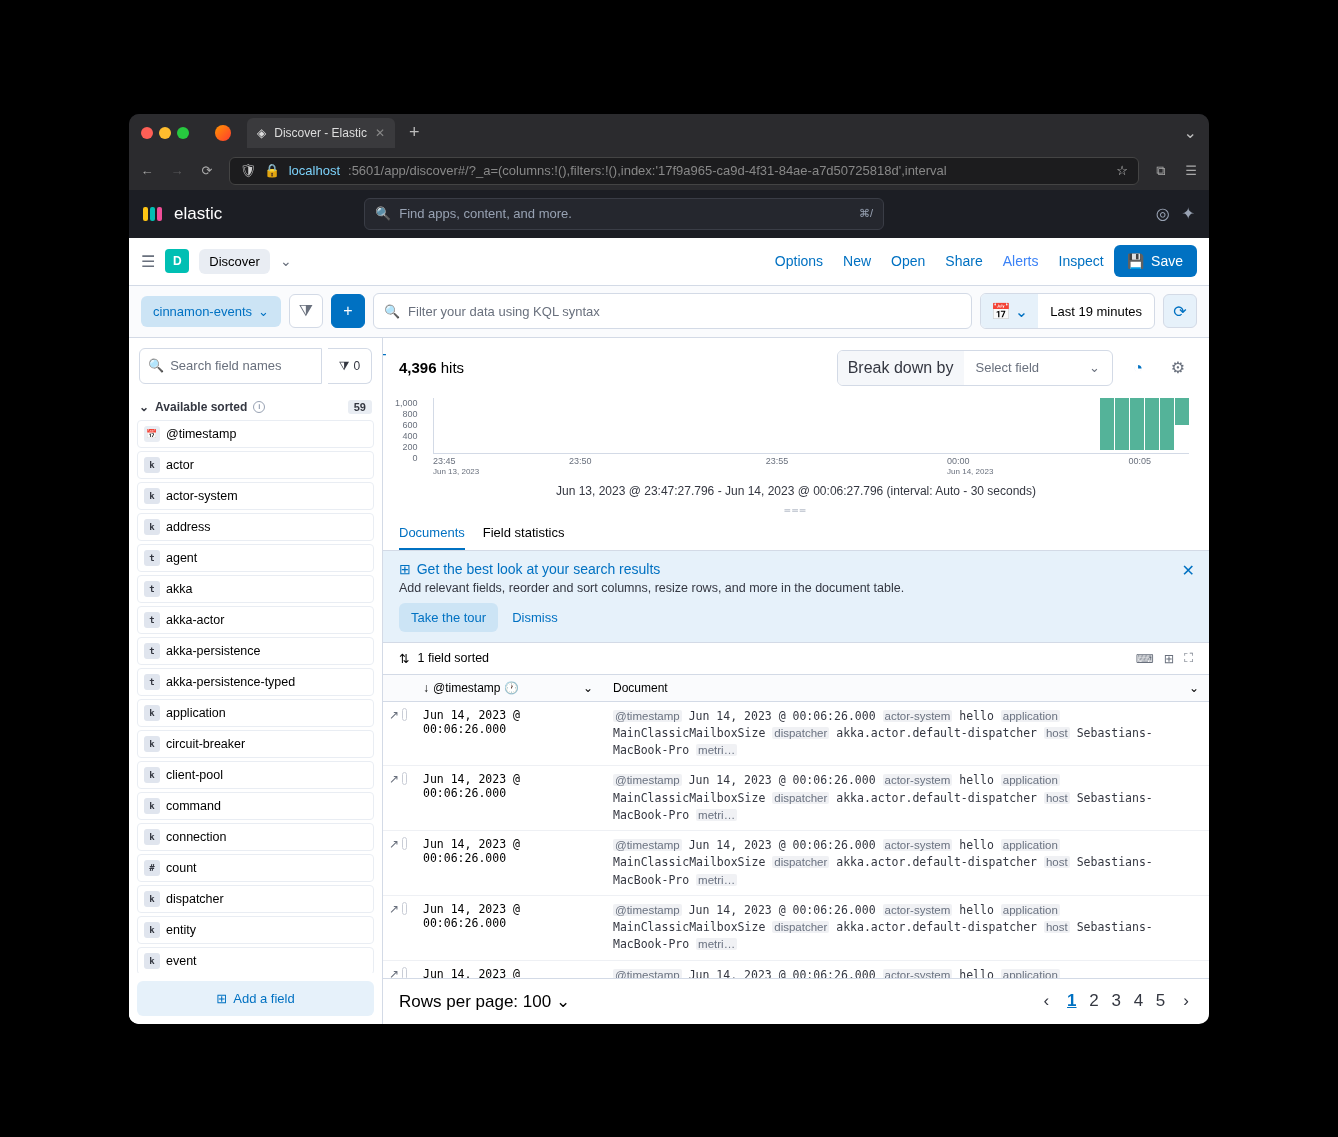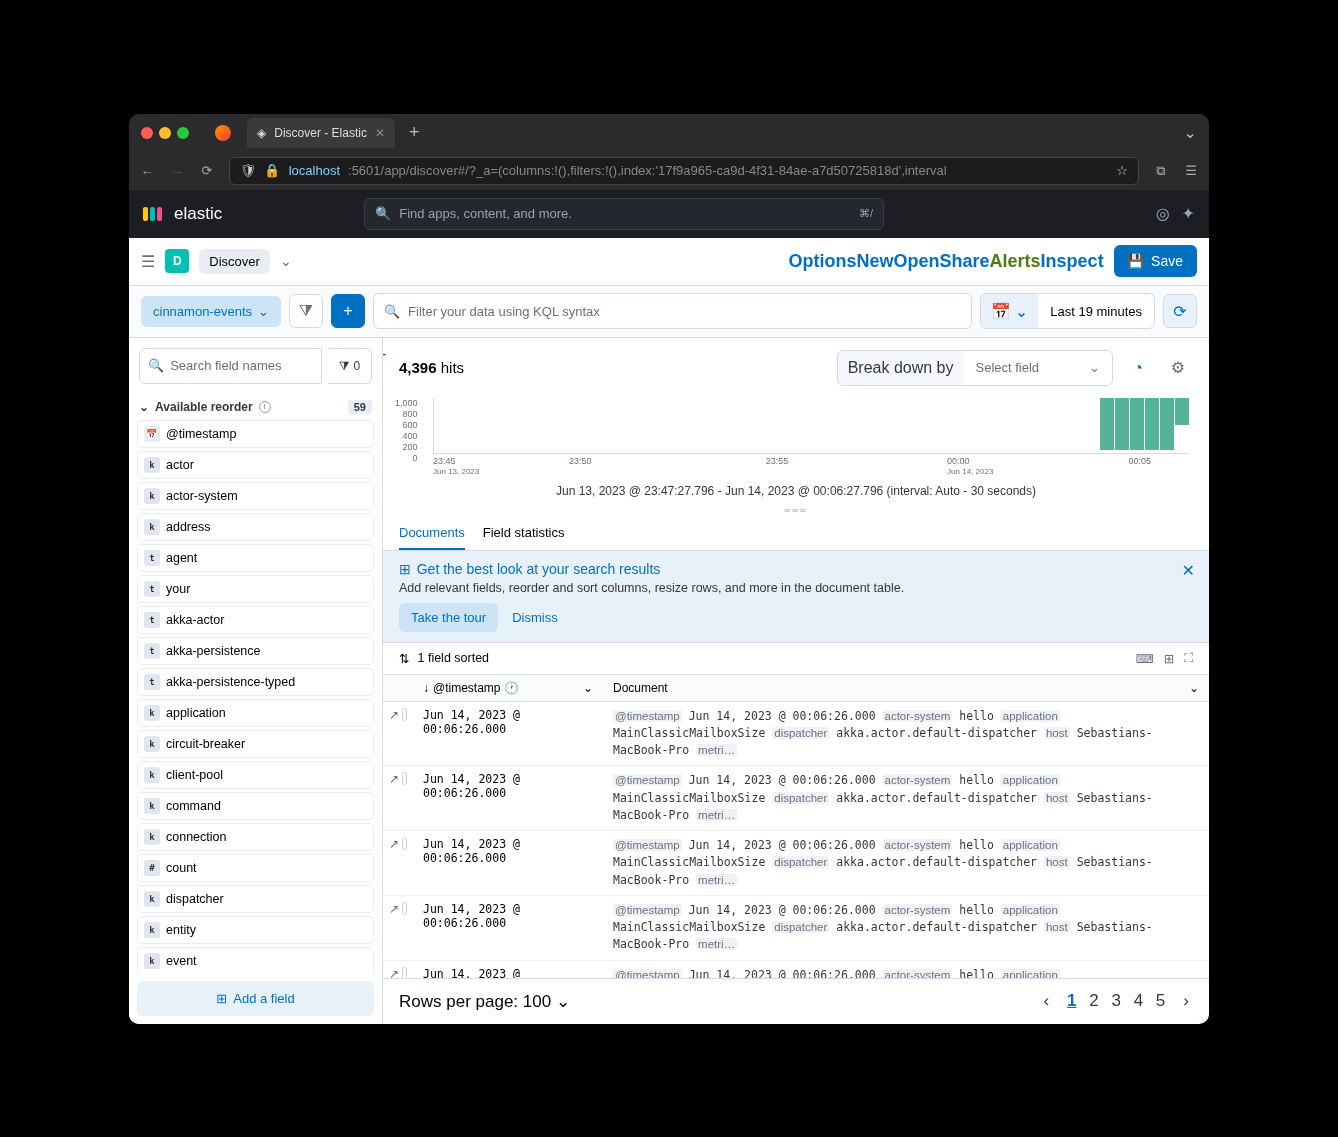--- a/index.html
+++ b/index.html
@@ -23,23 +23,23 @@
 .es-hdr{height:48px;background:#1c1e24;display:flex;align-items:center;padding:0 14px;gap:12px;color:#fff}
 .es-logo-ico{display:flex;gap:2px}
 .es-logo-ico>span{width:5px;height:14px;border-radius:2px}
 .es-search{flex:0 0 520px;margin-left:auto;margin-right:auto;height:32px;background:#25272e;border:1px solid #3a3d46;border-radius:6px;display:flex;align-items:center;padding:0 10px;color:#98a2b3;font-size:13px;gap:8px}
 .es-search .kbd{margin-left:auto;font-size:11px;color:#98a2b3}
 .hdr-ico{color:#98a2b3;cursor:pointer;font-size:16px}
 .app-hdr{height:48px;background:#fff;border-bottom:1px solid #d3dae6;display:flex;align-items:center;padding:0 12px;gap:10px;font-size:14px}
 .burger{cursor:pointer;font-size:16px;color:#69707d}
 .avatar{width:24px;height:24px;border-radius:4px;background:#00bfb3;color:#fff;display:flex;align-items:center;justify-content:center;font-size:12px;font-weight:600}
 .pill{background:#e9edf3;padding:5px 10px;border-radius:6px;font-size:13px;cursor:pointer;font-weight:500}
-.app-links{margin-left:auto;display:flex;font-size:18px;color:#0071c2;font-weight:700}
+.app-links{margin-left:auto;display:flex;gap:20px;font-size:14px;color:#0071c2;font-weight:400}
 .app-links span{cursor:pointer}
-.alerts{color:#4d7c0f}
+.alerts{color:#3b82f6}
 .save-btn{background:#0071c2;color:#fff;padding:8px 14px;border-radius:6px;display:flex;align-items:center;gap:6px;font-size:14px;cursor:pointer;font-weight:500}
 .querybar{height:52px;background:#fafbfd;border-bottom:1px solid #d3dae6;display:flex;align-items:center;padding:0 12px;gap:8px}
 .dv-pill{background:#cce4f5;color:#0071c2;padding:8px 12px;border-radius:6px;font-size:13px;display:flex;align-items:center;gap:6px;cursor:pointer;font-weight:500}
 .icon-btn{width:34px;height:34px;border:1px solid #d3dae6;border-radius:6px;display:flex;align-items:center;justify-content:center;cursor:pointer;background:#fff}
 .icon-btn.filled{background:#0071c2;color:#fff;border-color:#0071c2}
 .kql-box{flex:1;height:36px;border:1px solid #d3dae6;border-radius:6px;display:flex;align-items:center;padding:0 10px;gap:8px;color:#69707d;font-size:13px;background:#fff}
 .date-box{height:36px;border:1px solid #d3dae6;border-radius:6px;display:flex;align-items:center;background:#fff;overflow:hidden}
 .date-cal{background:#e6f1fa;height:100%;display:flex;align-items:center;padding:0 10px;gap:4px;color:#0071c2;cursor:pointer}
 .date-txt{padding:0 12px;font-size:13px;font-weight:500}
 .refresh{background:#e6f1fa;color:#0071c2}
@@ -212,21 +212,21 @@
             <span>🔍</span>
             <span>Search field names</span>
           </div>
           <div class="sb-filter">
             <span>⧩</span>
             <span>0</span>
           </div>
         </div>
         <div class="sb-section">
           <span>⌄</span>
-          <span>Available reorder</span>
+          <span>Available sorted</span>
           <span class="info-ico">i</span>
           <span class="sb-badge">59</span>
         </div>
         <div class="fields" id="fields-list">
             <div class="field-item">
       <span class="ftype ft-date">📅</span>
       <span>@timestamp</span>
     </div>
             <div class="field-item">
       <span class="ftype ft-k">k</span>
@@ -239,21 +239,21 @@
             <div class="field-item">
       <span class="ftype ft-k">k</span>
       <span>address</span>
     </div>
             <div class="field-item">
       <span class="ftype ft-t">t</span>
       <span>agent</span>
     </div>
             <div class="field-item">
       <span class="ftype ft-t">t</span>
-      <span>your</span>
+      <span>akka</span>
     </div>
             <div class="field-item">
       <span class="ftype ft-t">t</span>
       <span>akka-actor</span>
     </div>
             <div class="field-item">
       <span class="ftype ft-t">t</span>
       <span>akka-persistence</span>
     </div>
             <div class="field-item">

